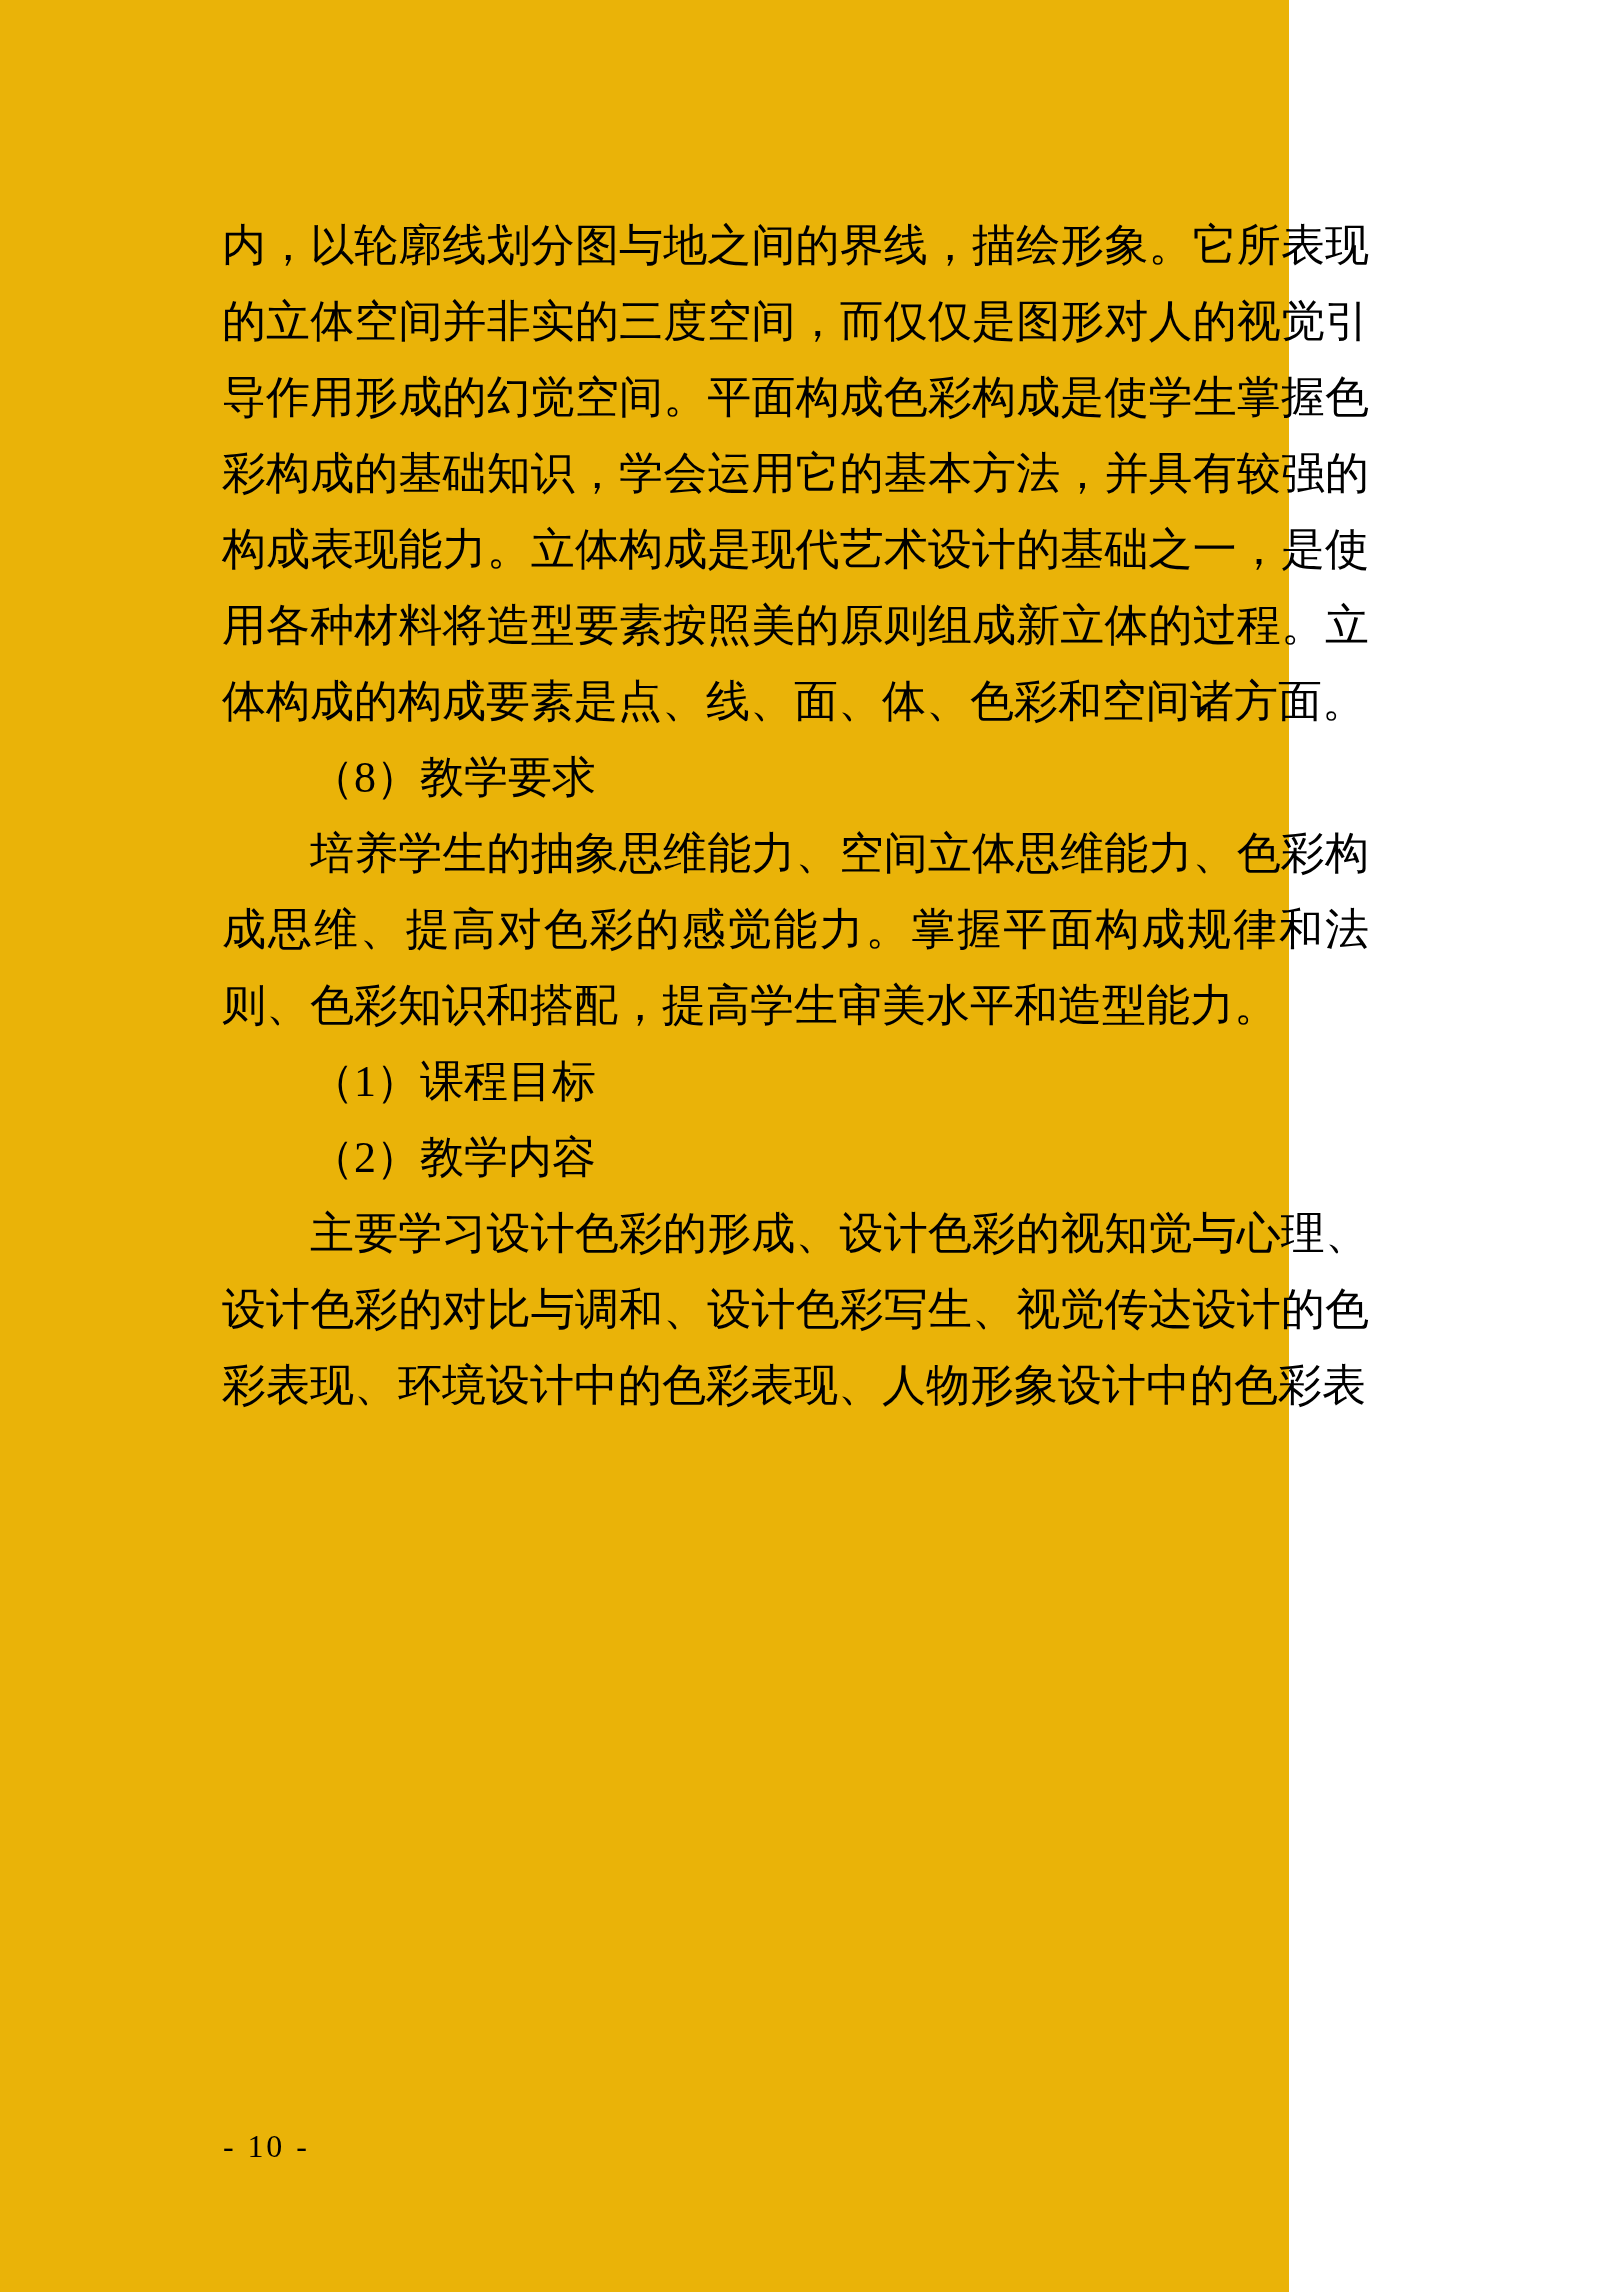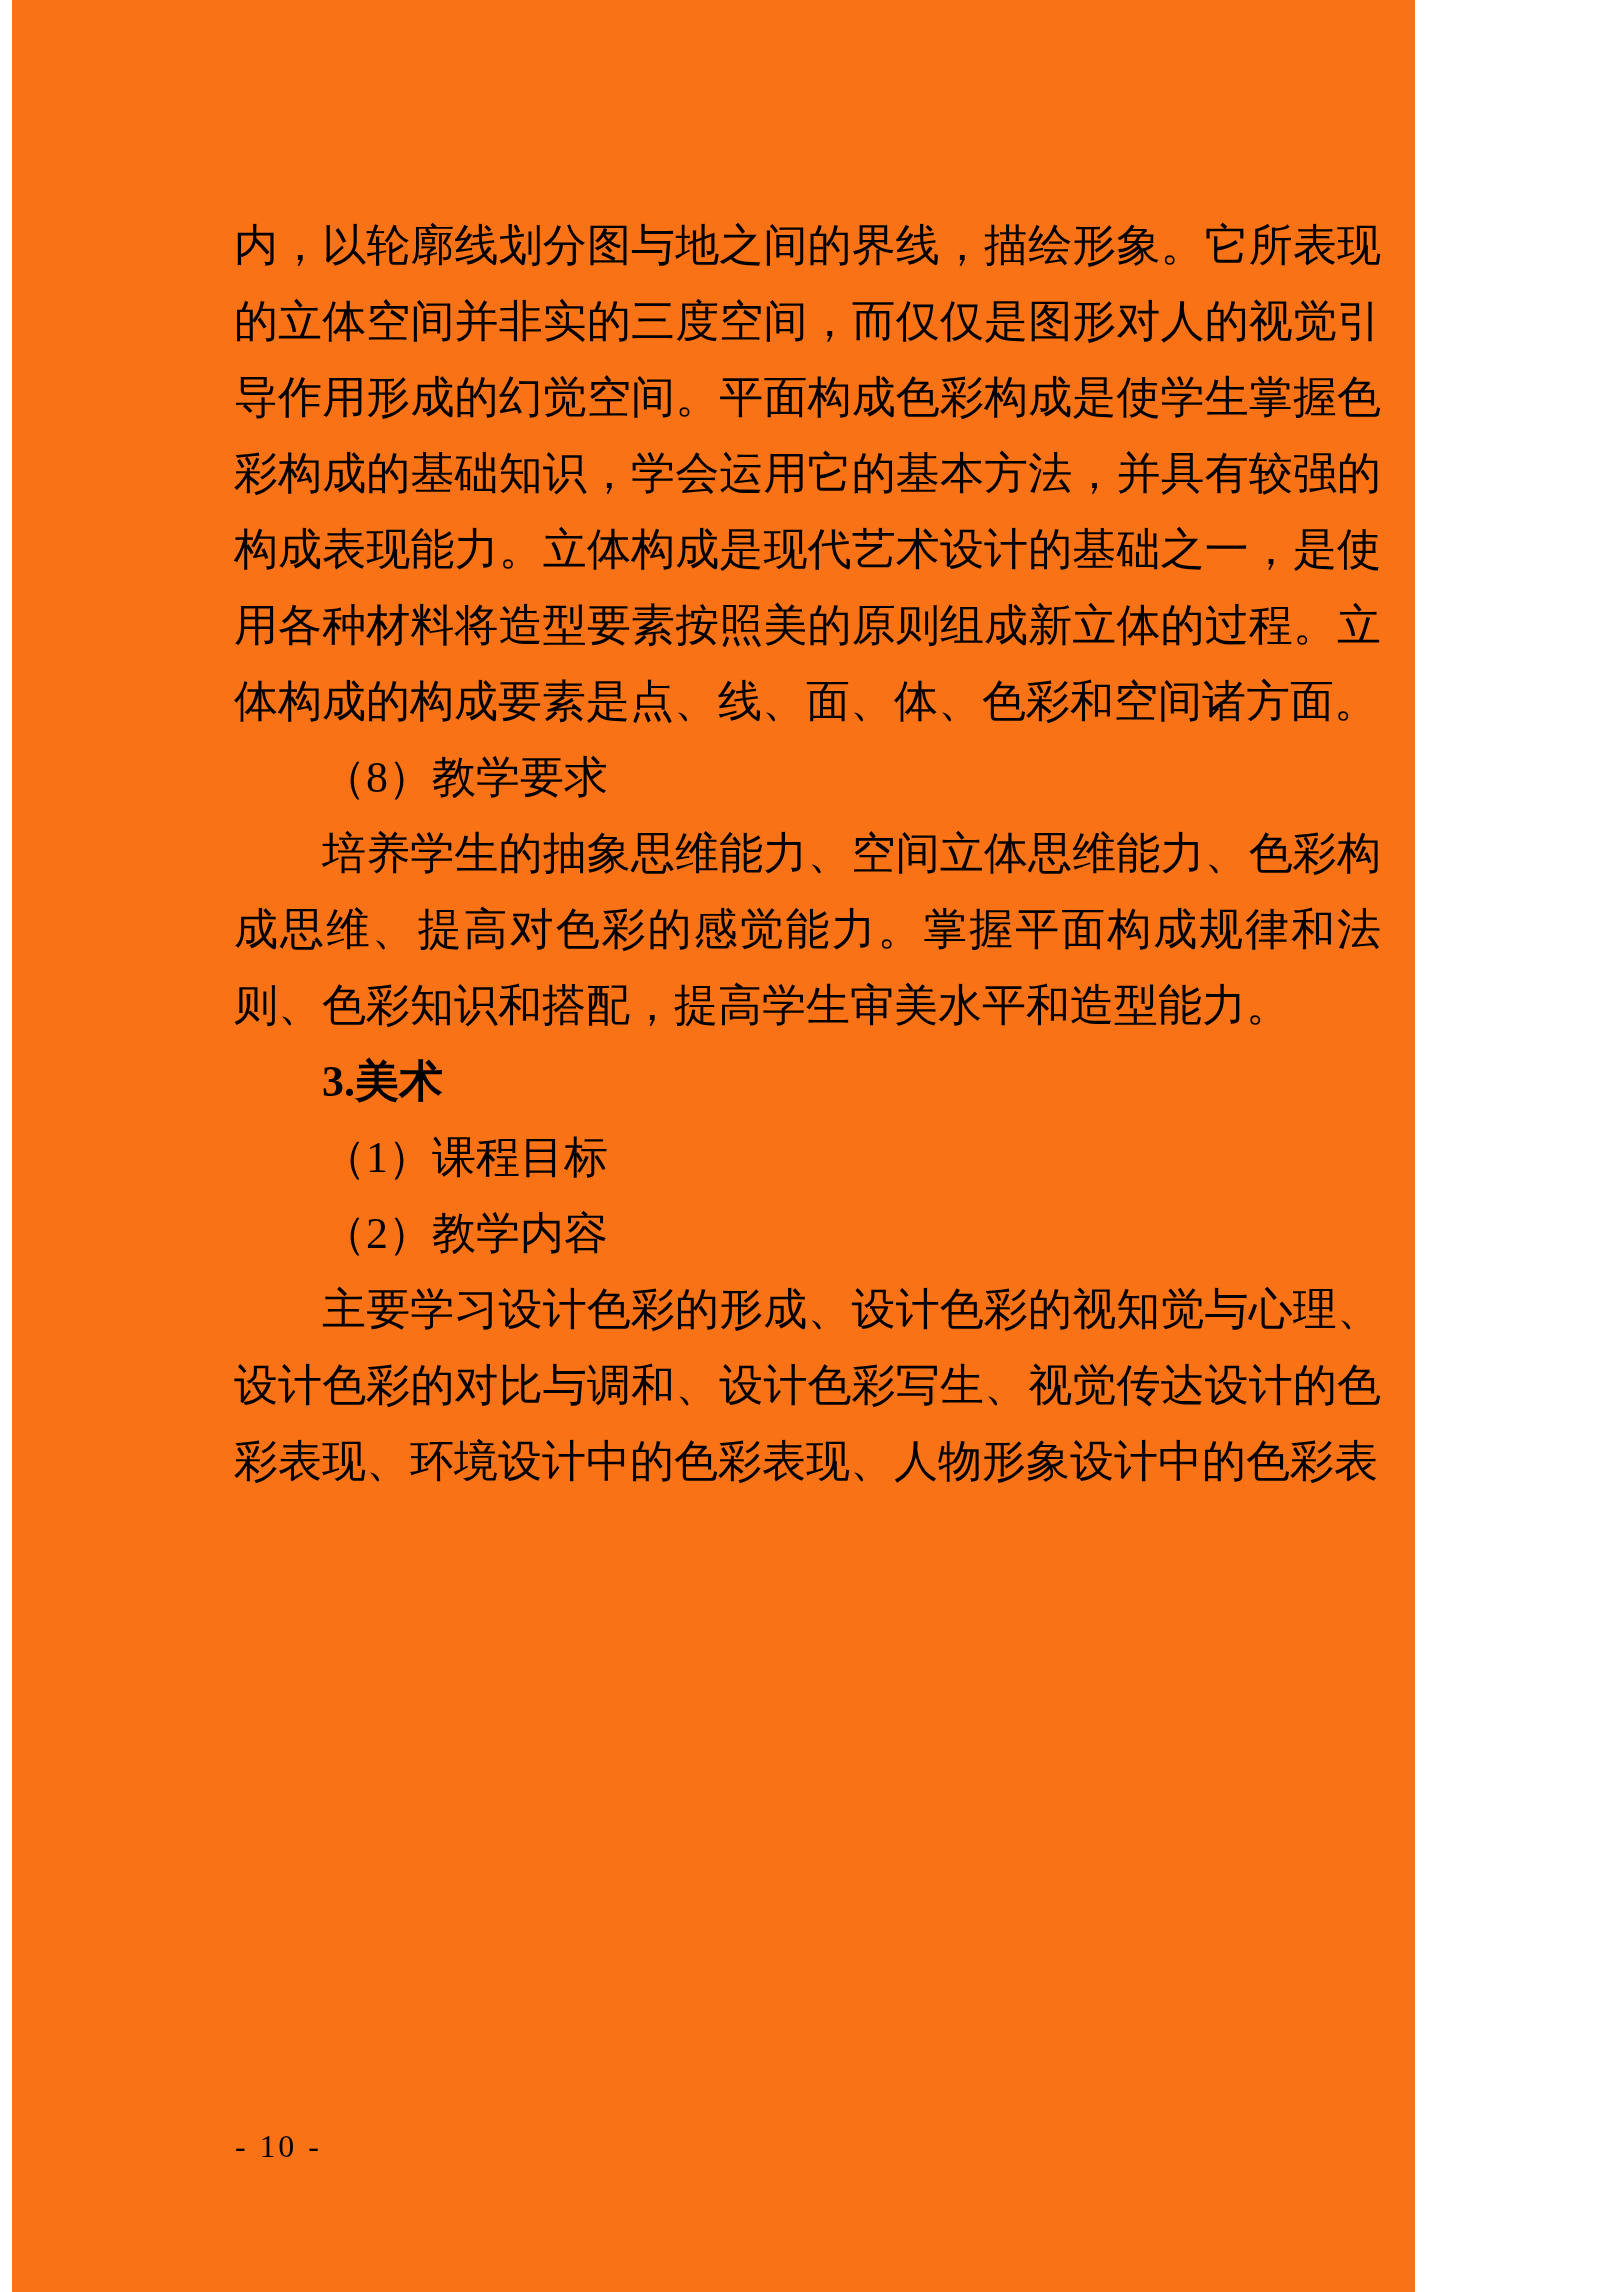--- a/index.html
+++ b/index.html
@@ -11,24 +11,23 @@
     width: 1621px;
     height: 2293px;
     position: relative;
     overflow: hidden;
     font-family: "Liberation Serif", "DejaVu Serif", serif;
     color: #000000;
   }
   .page {
     position: absolute;
     left: 0; top: 0;
-    width: 1403px;
+    width: 1289px;
     height: 2293px;
-    background: #f97316;
-    margin-left: 12px;
+    background: #eab308;
   }
   .text-block {
     position: absolute;
     left: 222px;
     top: 208px;
     width: 1147px; 
     font-size: 44px;
     line-height: 76px;
     text-align: justify;
     letter-spacing: 0;
@@ -62,21 +61,20 @@
 
 <div class="page">
 
   <div class="text-block">
     <p>内，以轮廓线划分图与地之间的界线，描绘形象。它所表现的立体空间并非实的三度空间，而仅仅是图形对人的视觉引导作用形成的幻觉空间。平面构成色彩构成是使学生掌握色彩构成的基础知识，学会运用它的基本方法，并具有较强的构成表现能力。立体构成是现代艺术设计的基础之一，是使用各种材料将造型要素按照美的原则组成新立体的过程。立体构成的构成要素是点、线、面、体、色彩和空间诸方面。</p>
 
     <p class="indent">（8）教学要求</p>
 
     <p class="indent">培养学生的抽象思维能力、空间立体思维能力、色彩构成思维、提高对色彩的感觉能力。掌握平面构成规律和法则、色彩知识和搭配，提高学生审美水平和造型能力。</p>
 
-    <p class="indent heading">3.美术</p>
 
     <p class="indent">（1）课程目标</p>
 
 
 
     <p class="indent">（2）教学内容</p>
 
     <p class="indent">主要学习设计色彩的形成、设计色彩的视知觉与心理、设计色彩的对比与调和、设计色彩写生、视觉传达设计的色彩表现、环境设计中的色彩表现、人物形象设计中的色彩表</p>
   </div>
 

